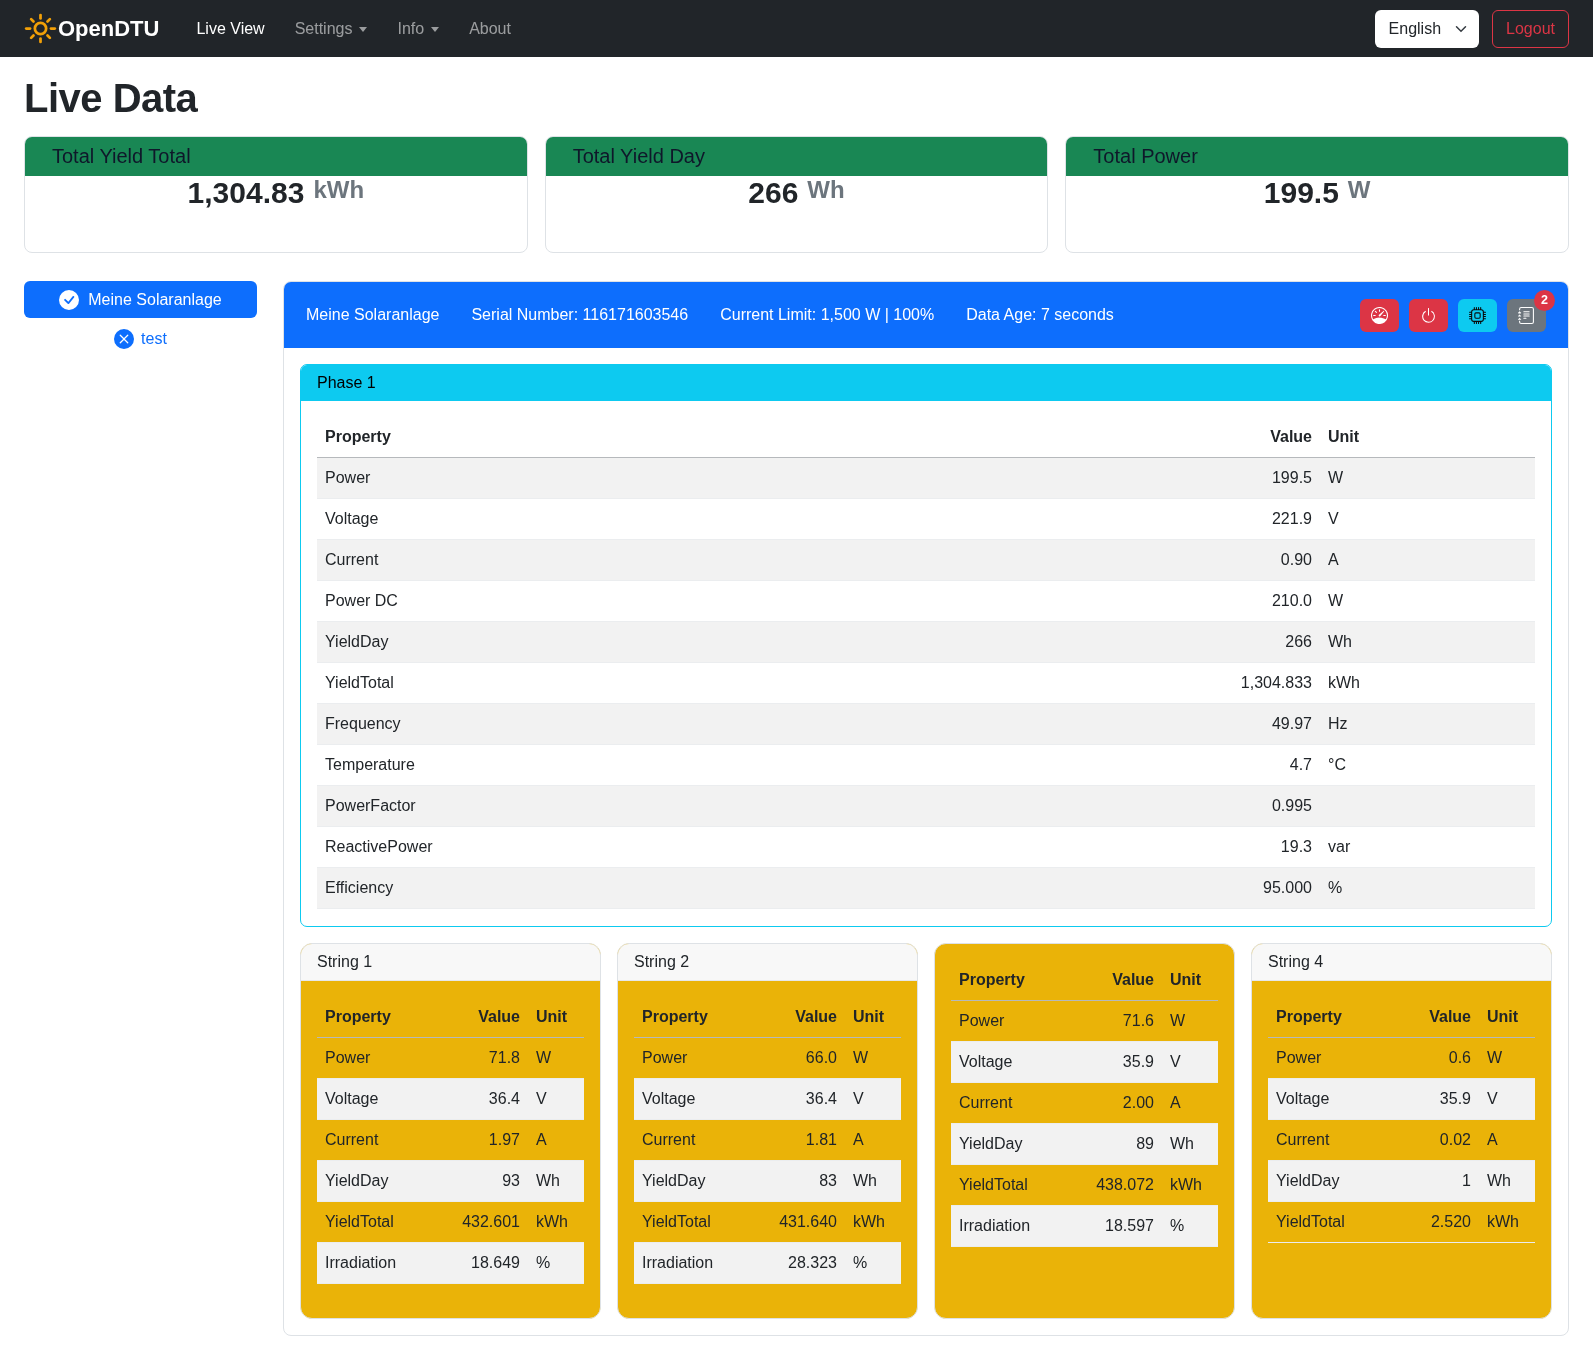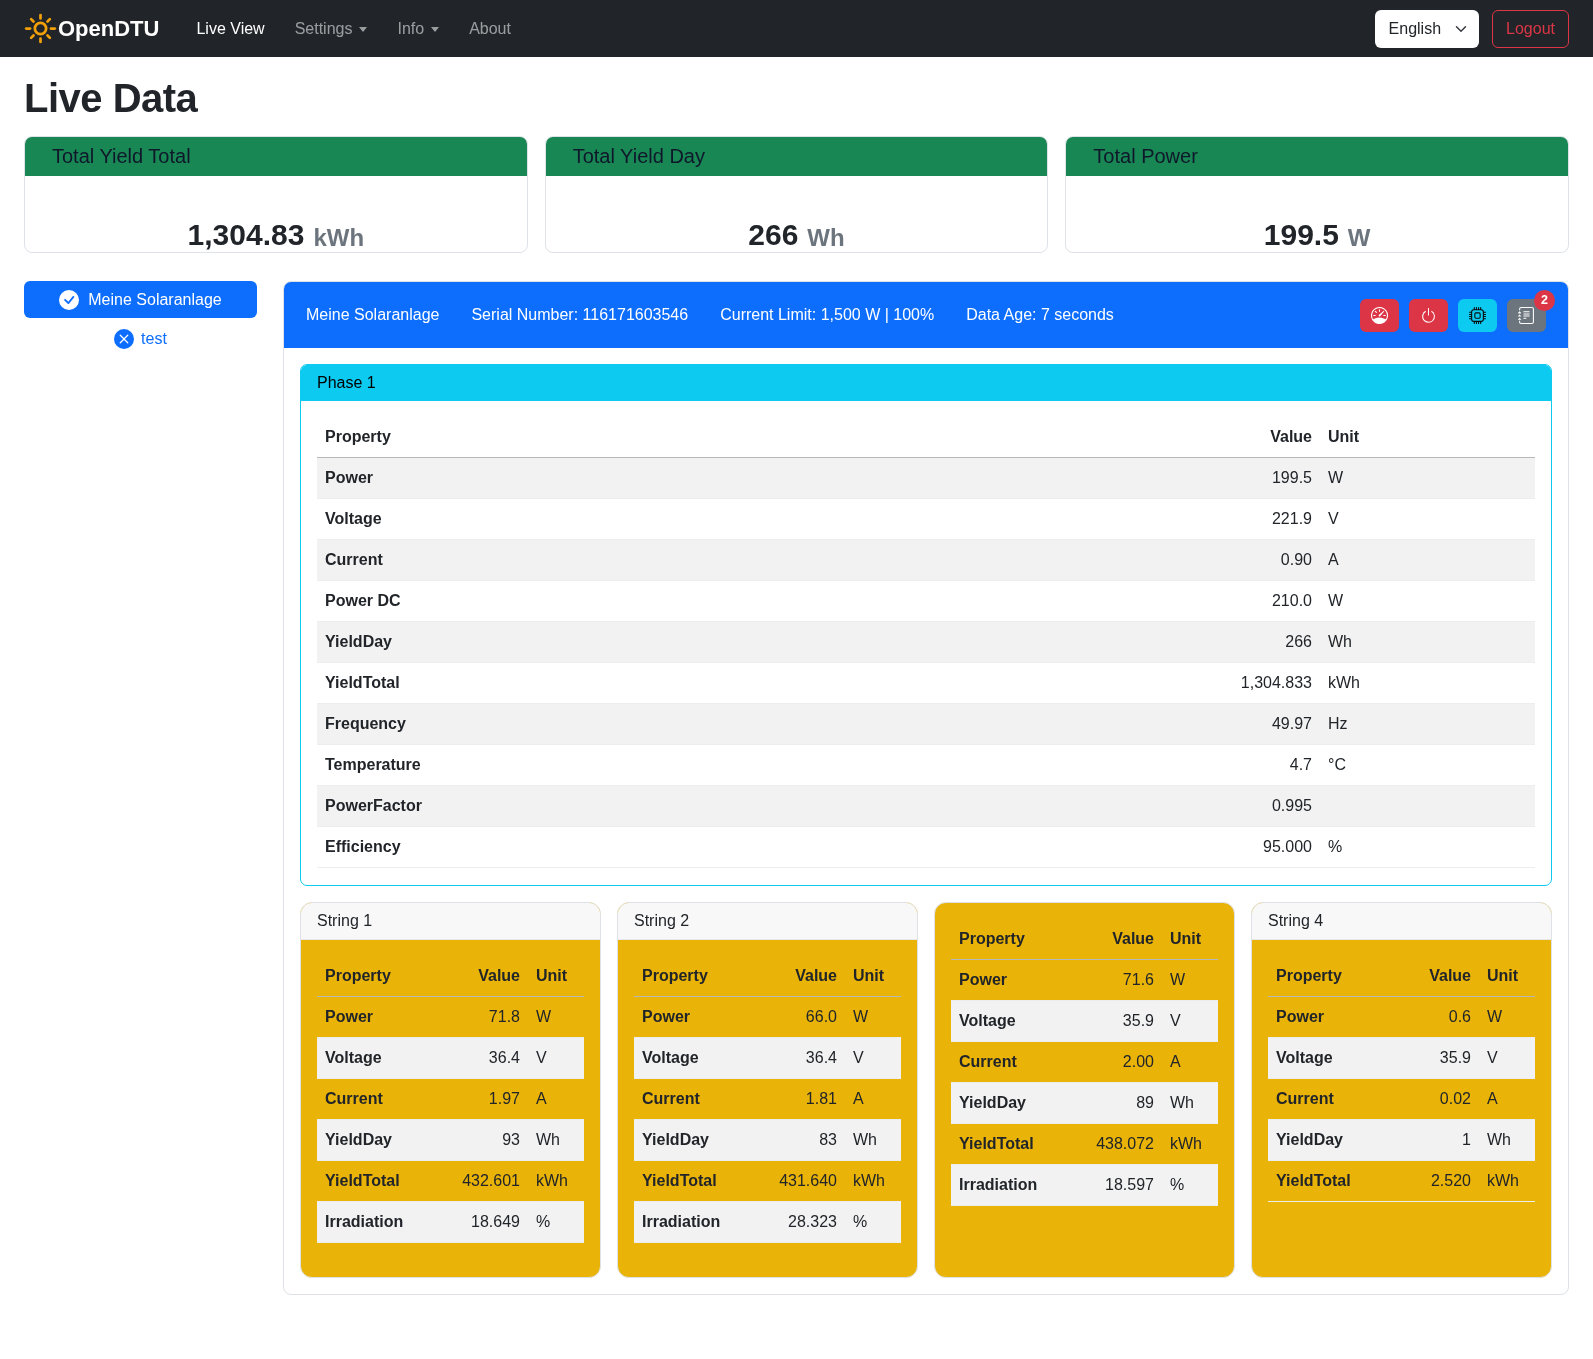--- a/index.html
+++ b/index.html
@@ -84,21 +84,21 @@
     display: grid;
     grid-template-columns: repeat(3, 1fr);
     gap: 17px;
     margin-bottom: 28px;
   }
   .scard { border: 1px solid #dee2e6; border-radius: 8px; background: #fff; overflow: hidden; }
   .scard-header { background: #198754; color: #0f172a; padding: 8px 27px; font-size: 20px; }
   .scard-body {
     height: 76px;
     display: flex;
-    align-items: flex-end;
+    align-items: flex-start;
     justify-content: center;
     gap: 9px;
   }
   .scard-value { font-size: 30px; font-weight: 700; color: #212529; }
   .scard-unit { font-size: 24px; font-weight: 600; color: #6c757d; }
 
   
   .main-row { display: flex; gap: 26px; align-items: flex-start; }
   .sidebar { width: 233px; flex: none; }
   .inv-btn {
@@ -165,21 +165,21 @@
 
   
   .phase-card { border: 1px solid #0dcaf0; border-radius: 7px; overflow: hidden; margin-bottom: 16px; }
   .phase-header { background: #0dcaf0; color: #000; padding: 9px 16px; }
   .phase-body { padding: 16px 16px 17px; }
 
   table { width: 100%; border-collapse: collapse; table-layout: fixed; }
   th, td { padding: 8px; line-height: 24px; }
   thead th { text-align: left; font-weight: 700; border-bottom: 1px solid #b6b9bc; }
   tbody tr { border-bottom: 1px solid #ebedef; }
-  td.c-prop { font-weight: 700; margin-left: 32px; }
+  td.c-prop { font-weight: 400; margin-left: 32px; }
   th.c-val, td.c-val { text-align: right; }
   .table-phase th.c-val, .table-phase td.c-val { width: 110px; }
   .table-phase th.c-unit, .table-phase td.c-unit { width: 215px; }
   .table-phase tbody tr:nth-child(odd) { background: #f2f2f2; }
   .table-string th.c-val, .table-string td.c-val { width: 76px; }
   .table-string th.c-unit, .table-string td.c-unit { width: 56px; }
   .table-string tbody tr:nth-child(even) { background: #f2f2f2; }
 
   
   .strings-grid { display: grid; grid-template-columns: repeat(4, 1fr); gap: 16px; }
@@ -388,20 +388,25 @@
                     <td class="c-prop">Temperature</td>
                     <td class="c-val">4.7</td>
                     <td class="c-unit">°C</td>
                   </tr>
                   <tr>
                     <td class="c-prop">PowerFactor</td>
                     <td class="c-val">0.995</td>
                     <td class="c-unit"></td>
                   </tr>
                   <tr>
+                    <td class="c-prop">ReactivePower</td>
+                    <td class="c-val">19.3</td>
+                    <td class="c-unit">var</td>
+                  </tr>
+                  <tr>
                     <td class="c-prop">Efficiency</td>
                     <td class="c-val">95.000</td>
                     <td class="c-unit">%</td>
                   </tr>
                 </tbody>
             </table>
           </div>
         </div>
 
         <div class="strings-grid" id="strings-grid">

